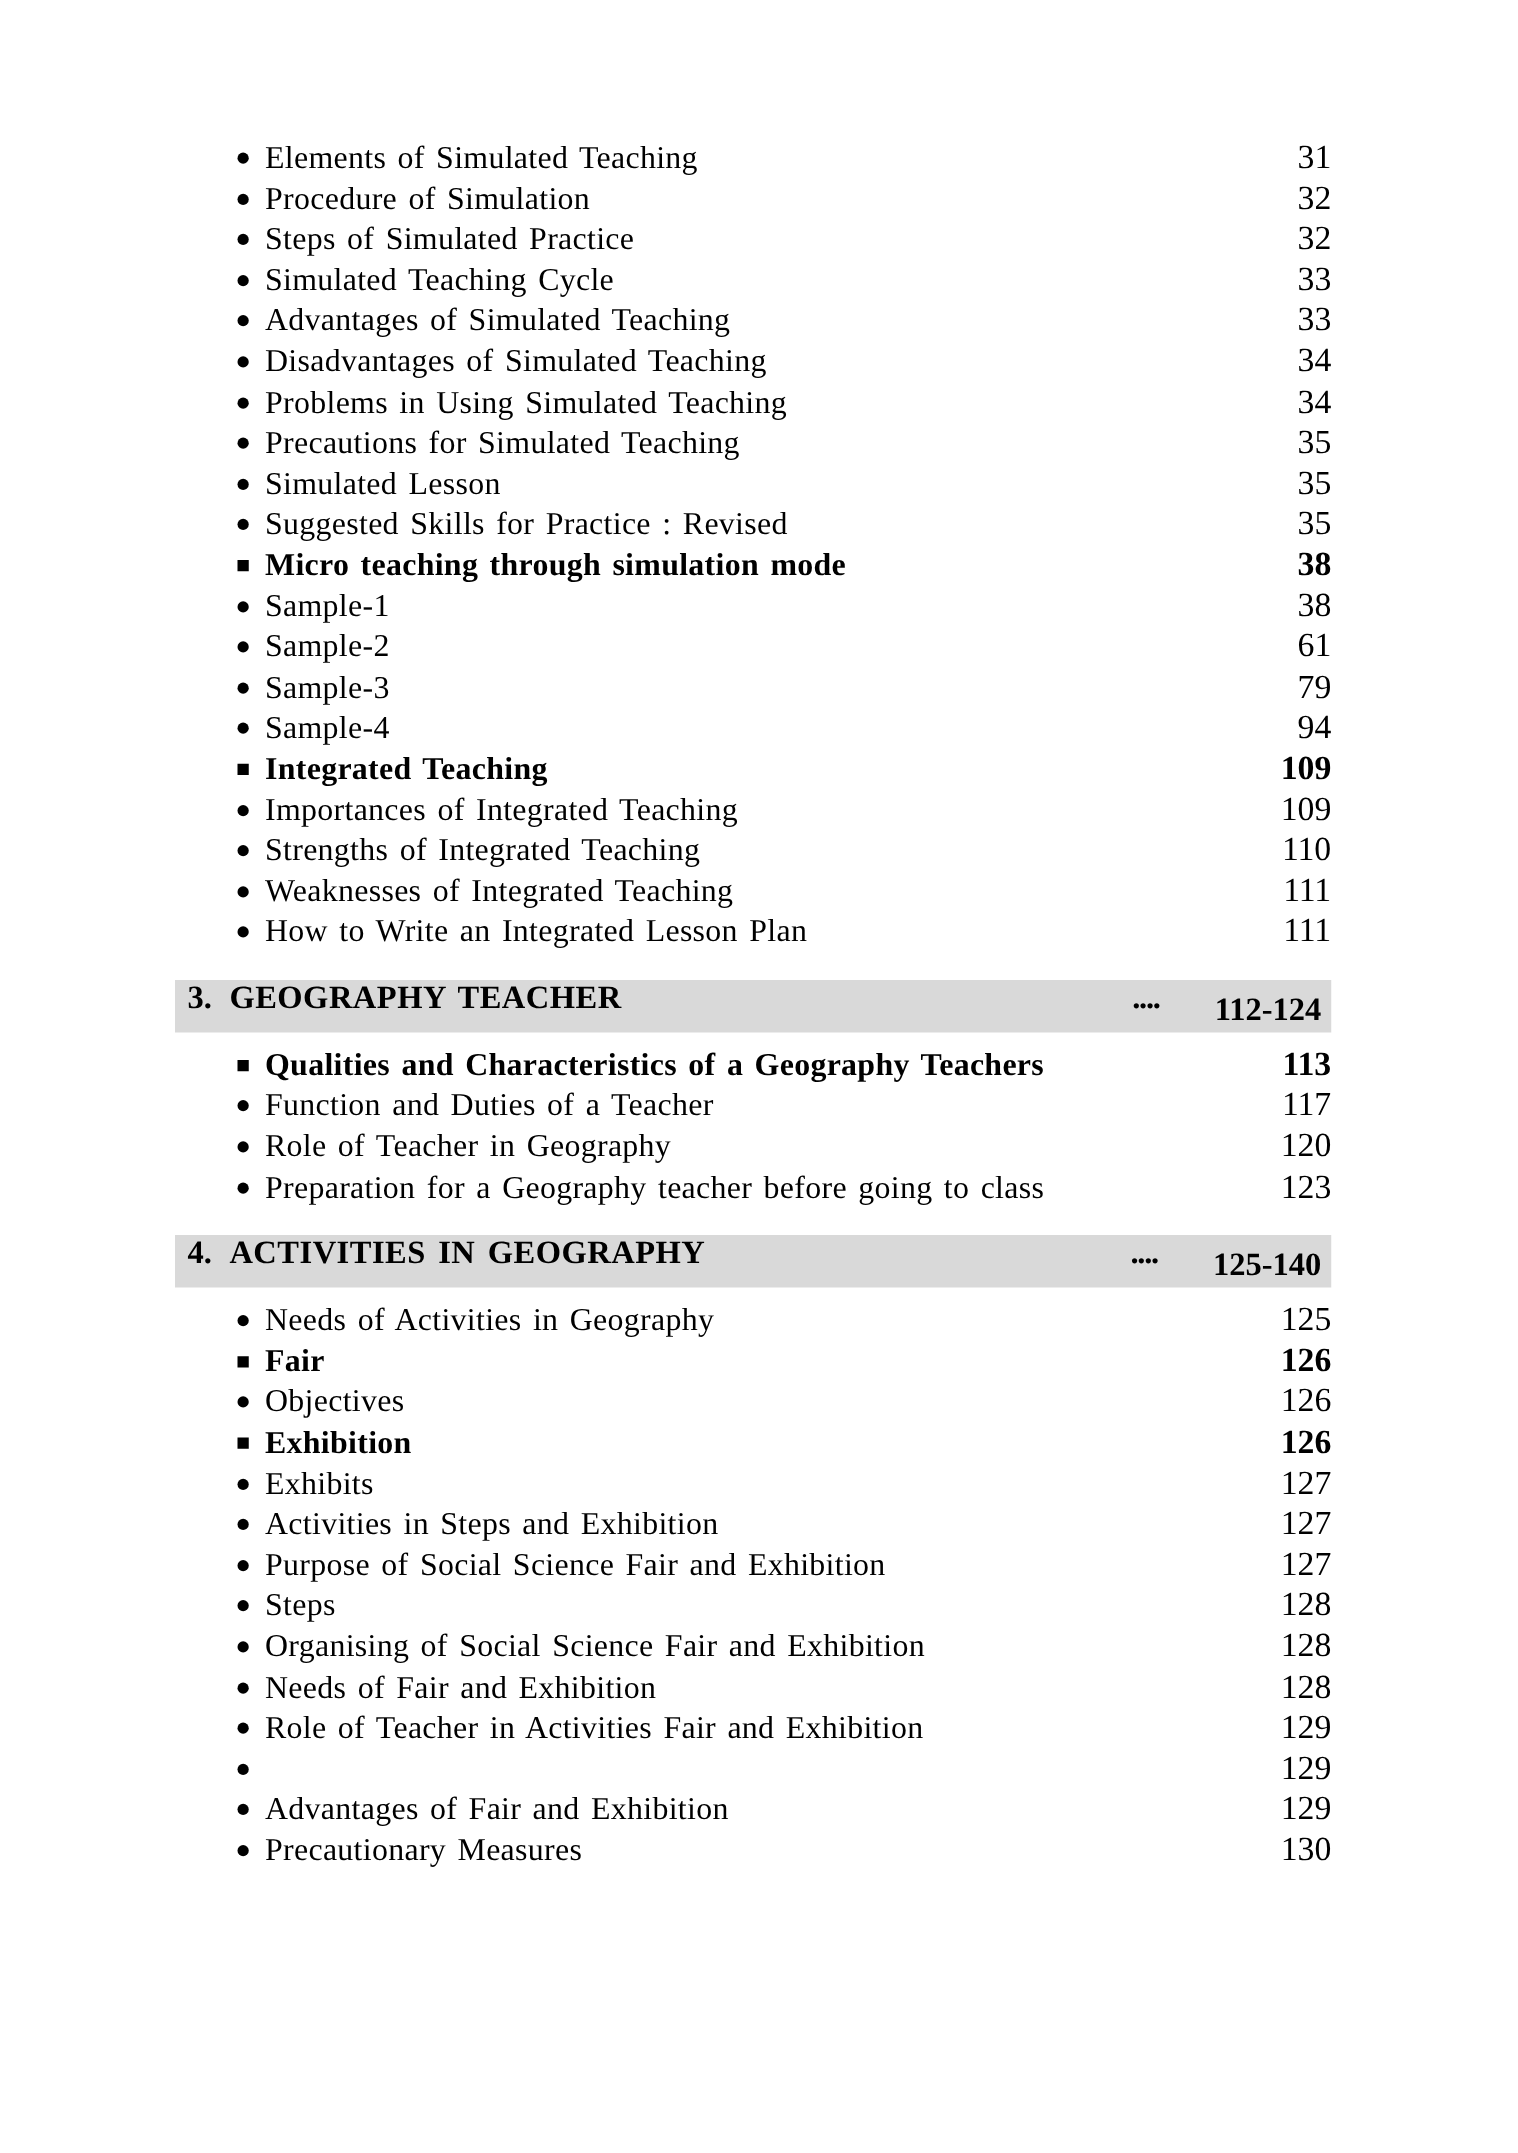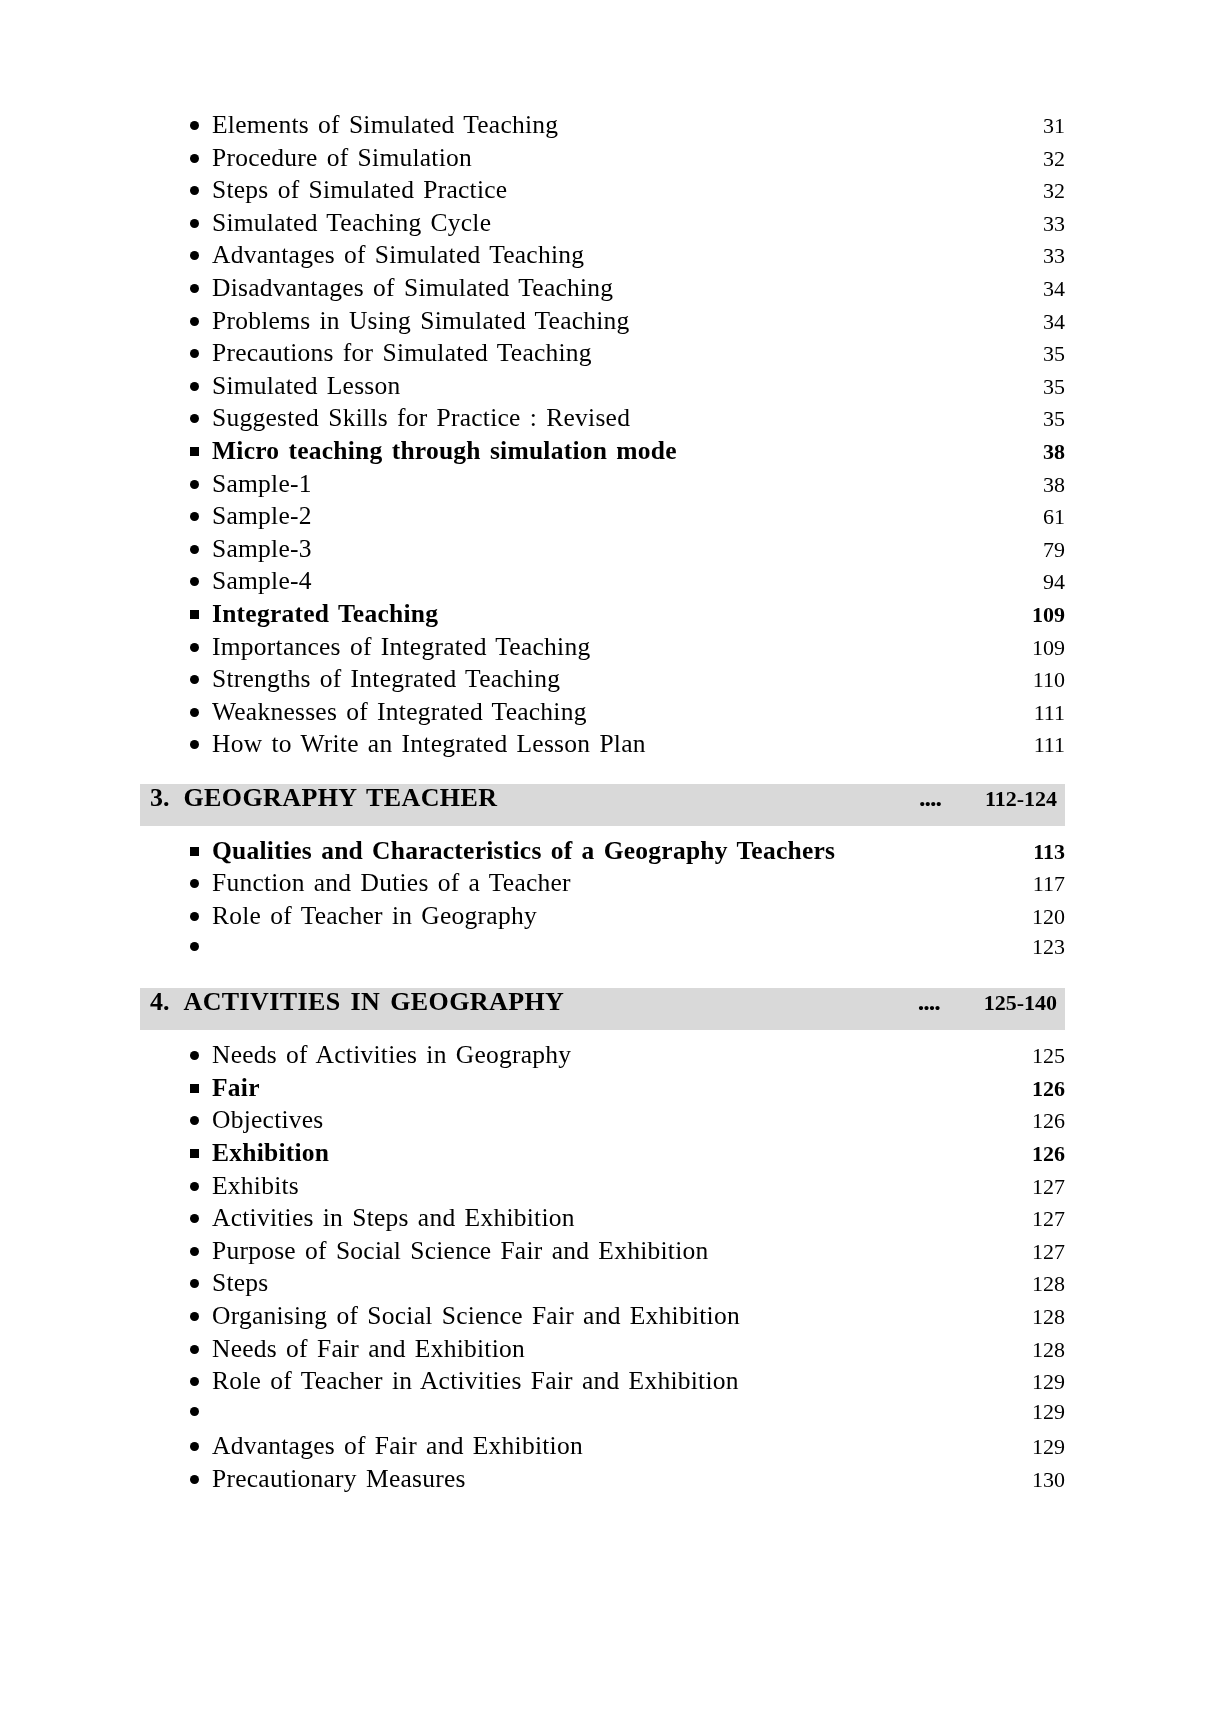--- a/index.html
+++ b/index.html
@@ -73,21 +73,21 @@
     white-space: nowrap;
   }
 
   .leader {
     flex: 1 1 auto;
     min-width: 6px;
   }
 
   .entry-page {
     flex: 0 0 auto;
-    font-size: 22px;
+    font-size: 27px;
     line-height: 1;
     text-align: right;
     min-width: 58px;
     white-space: nowrap;
   }
 
   .entry.bold .entry-label,
   .entry.bold .entry-page {
     font-weight: bold;
   }
@@ -129,26 +129,26 @@
   .chap-dots {
     font-size: 26px;
     font-weight: bold;
     line-height: 1;
     letter-spacing: -1px;
     margin-right: 44px;
     position: relative;
     top: 1px;
   }
   .chap-range {
-    font-size: 22px;
+    font-size: 26px;
     font-weight: bold;
     line-height: 1;
     text-align: right;
     position: relative;
-    top: 1px;
+    top: 11px;
   }
 </style>
 </head>
 <body>
 
 <div id="toc-page">
   <div class="toc-body" id="toc-body">
       <div class="entry">
         <span class="bullet"><span class="dot"></span></span>
         <span class="entry-label">Elements of Simulated Teaching</span>
@@ -289,20 +289,21 @@
         <span class="entry-page">117</span>
       </div>
       <div class="entry">
         <span class="bullet"><span class="dot"></span></span>
         <span class="entry-label">Role of Teacher in Geography</span>
         <span class="leader"></span>
         <span class="entry-page">120</span>
       </div>
       <div class="entry tight">
         <span class="bullet"><span class="dot"></span></span>
+        <span class="entry-label">Preparation for a Geography teacher before going to class</span>
         <span class="leader"></span>
         <span class="entry-page">123</span>
       </div>
       <div class="chapter-bar">
         <span class="chap-num">4.</span>
         <span class="chap-title">ACTIVITIES IN GEOGRAPHY</span>
         <span class="chap-spacer"></span>
         <span class="chap-dots">....</span>
         <span class="chap-range">125-140</span>
       </div>

